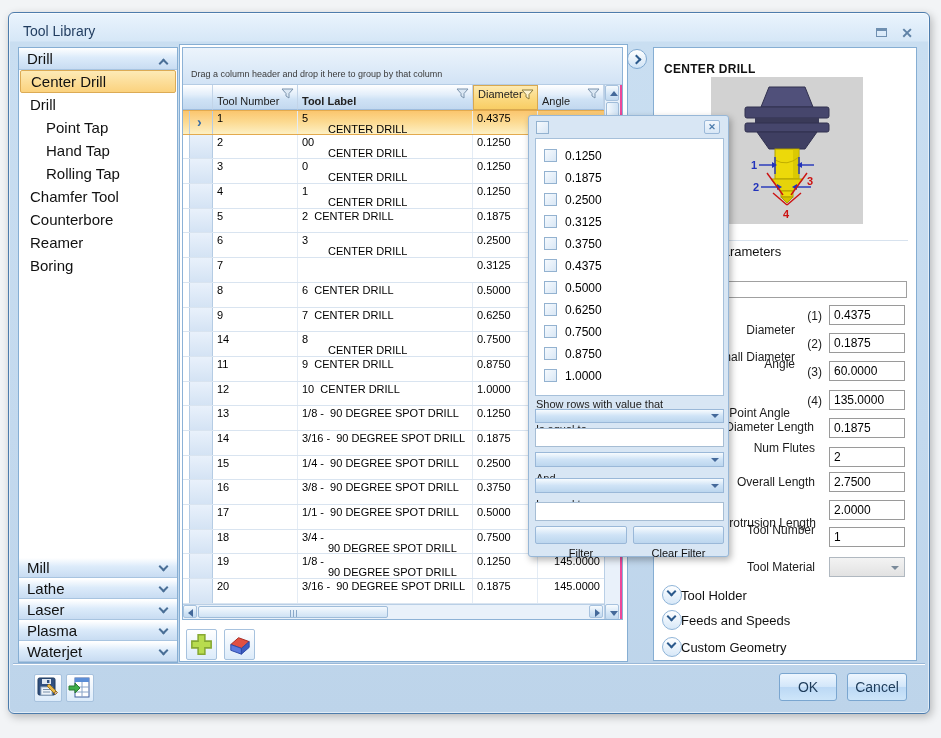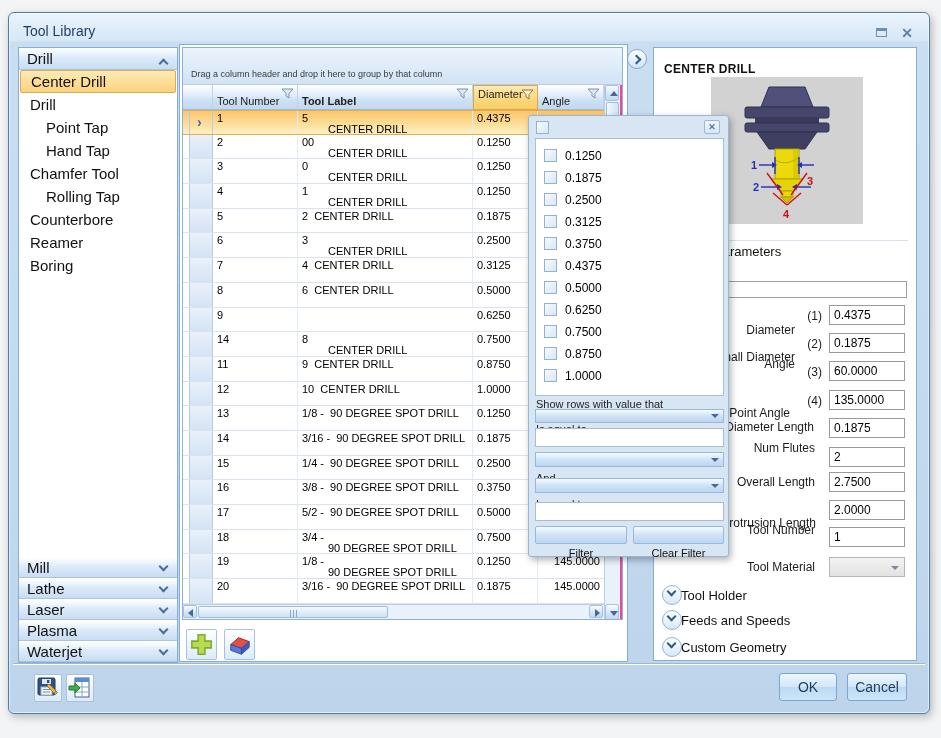--- a/index.html
+++ b/index.html
@@ -143,25 +143,25 @@
         </div>
         <div class="tree-item">
           <span>Drill</span>
         </div>
         <div class="tree-item ind">
           <span>Point Tap</span>
         </div>
         <div class="tree-item ind">
           <span>Hand Tap</span>
         </div>
+        <div class="tree-item ind">
+          <span>Rolling Tap</span>
+        </div>
         <div class="tree-item">
           <span>Chamfer Tool</span>
-        </div>
-        <div class="tree-item ind">
-          <span>Rolling Tap</span>
         </div>
         <div class="tree-item">
           <span>Counterbore</span>
         </div>
         <div class="tree-item">
           <span>Reamer</span>
         </div>
         <div class="tree-item">
           <span>Boring</span>
         </div>
@@ -259,34 +259,34 @@
           <div class="g-row">
             <div class="g-cell c-ind"></div>
             <div class="g-cell c-num">6</div>
             <div class="g-cell c-label"><span class="l1">3</span><span class="l2">CENTER DRILL</span></div>
             <div class="g-cell c-dia">0.2500</div>
             <div class="g-cell c-ang"></div>
           </div>
           <div class="g-row">
             <div class="g-cell c-ind"></div>
             <div class="g-cell c-num">7</div>
-            <div class="g-cell c-label"><span class="l1">4  CENTER DRILL</span><span class="l2"></span></div>
             <div class="g-cell c-dia">0.3125</div>
             <div class="g-cell c-ang"></div>
           </div>
           <div class="g-row">
             <div class="g-cell c-ind"></div>
             <div class="g-cell c-num">8</div>
             <div class="g-cell c-label"><span class="l1">6  CENTER DRILL</span><span class="l2"></span></div>
             <div class="g-cell c-dia">0.5000</div>
             <div class="g-cell c-ang"></div>
           </div>
           <div class="g-row">
             <div class="g-cell c-ind"></div>
             <div class="g-cell c-num">9</div>
+            <div class="g-cell c-label"><span class="l1">7  CENTER DRILL</span><span class="l2"></span></div>
             <div class="g-cell c-dia">0.6250</div>
             <div class="g-cell c-ang"></div>
           </div>
           <div class="g-row">
             <div class="g-cell c-ind"></div>
             <div class="g-cell c-num">14</div>
             <div class="g-cell c-label"><span class="l1">8</span><span class="l2">CENTER DRILL</span></div>
             <div class="g-cell c-dia">0.7500</div>
             <div class="g-cell c-ang"></div>
           </div>
@@ -328,21 +328,21 @@
           <div class="g-row">
             <div class="g-cell c-ind"></div>
             <div class="g-cell c-num">16</div>
             <div class="g-cell c-label"><span class="l1">3/8 -  90 DEGREE SPOT DRILL</span><span class="l2"></span></div>
             <div class="g-cell c-dia">0.3750</div>
             <div class="g-cell c-ang"></div>
           </div>
           <div class="g-row">
             <div class="g-cell c-ind"></div>
             <div class="g-cell c-num">17</div>
-            <div class="g-cell c-label"><span class="l1">5/2 -  90 DEGREE SPOT DRILL</span><span class="l2"></span></div>
+            <div class="g-cell c-label"><span class="l1">1/1 -  90 DEGREE SPOT DRILL</span><span class="l2"></span></div>
             <div class="g-cell c-dia">0.5000</div>
             <div class="g-cell c-ang"></div>
           </div>
           <div class="g-row">
             <div class="g-cell c-ind"></div>
             <div class="g-cell c-num">18</div>
             <div class="g-cell c-label"><span class="l1">3/4 -</span><span class="l2">90 DEGREE SPOT DRILL</span></div>
             <div class="g-cell c-dia">0.7500</div>
             <div class="g-cell c-ang"></div>
           </div>

